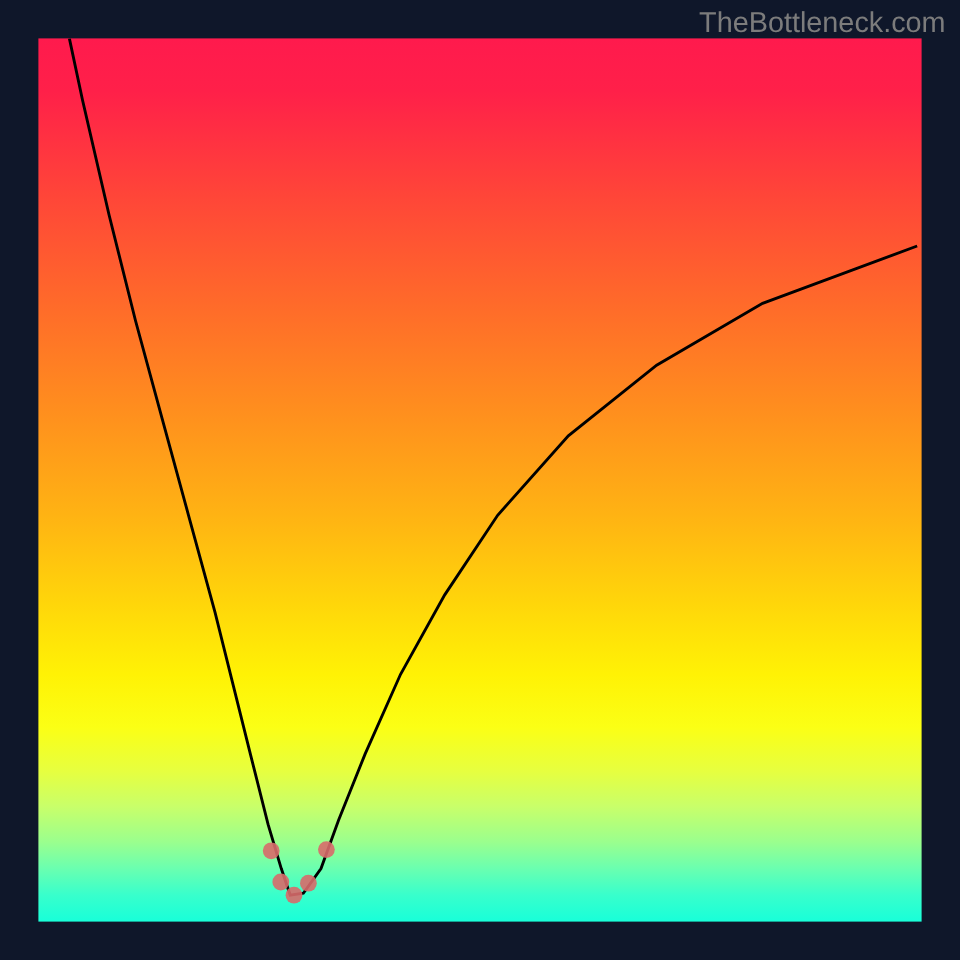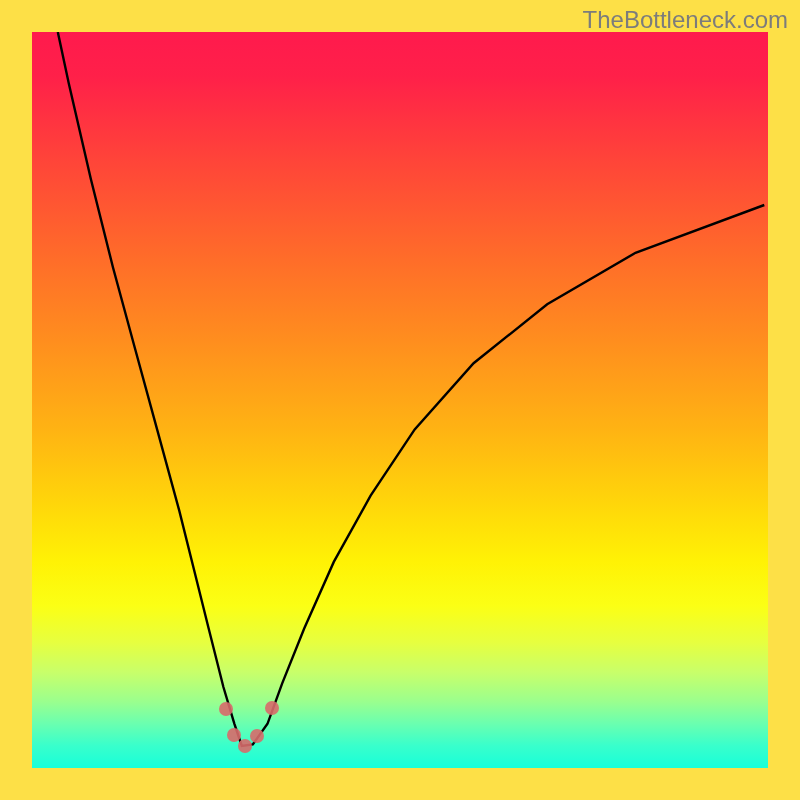--- a/index.html
+++ b/index.html
@@ -1,16 +1,16 @@
 <!DOCTYPE html>
 <html><head>
 <meta charset="utf-8">
 <style>
 html,body{margin:0;padding:0;width:800px;height:800px;background:#000;overflow:hidden}
-.frame{position:absolute;left:0;top:0;width:800px;height:800px;background:#fde047}
+.frame{position:absolute;left:0;top:0;width:800px;height:800px;background:#0f172a}
 .plot{position:absolute;left:32px;top:32px;width:736px;height:736px}
 .grad{position:absolute;left:0;top:0;width:736px;height:736px;
   background:linear-gradient(to bottom,
     #ff1a4d 0%,
     #ff2049 6%,
     #ff4638 18%,
     #ff6a2a 30%,
     #ff8e1e 42%,
     #ffb313 54%,
     #ffd60a 64%,

